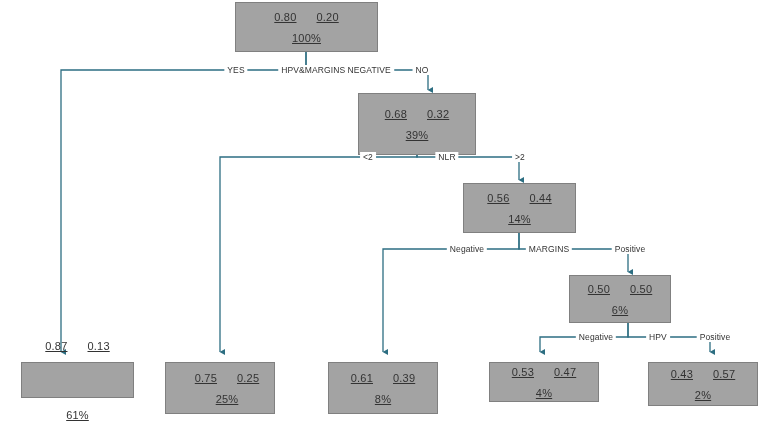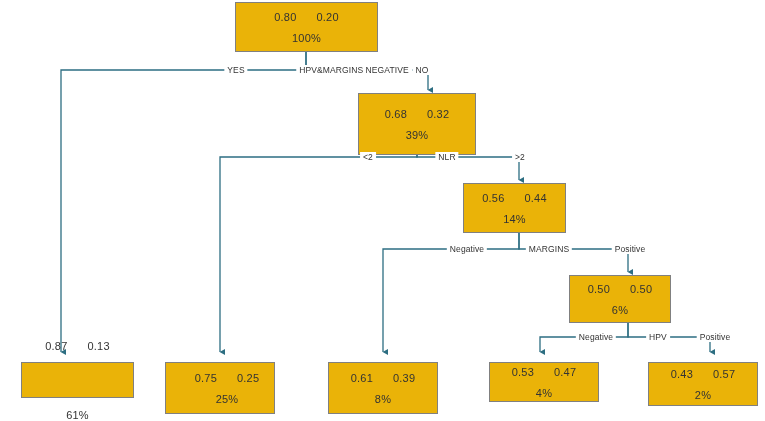--- a/index.html
+++ b/index.html
@@ -21,28 +21,29 @@
     position: absolute;
     left: 0;
     top: 0;
     width: 765px;
     height: 421px;
   }
   .node {
     position: absolute;
     box-sizing: border-box;
     border: 1px solid #808080;
-    background: #eab308;
+    background: #a3a3a3;
     display: flex;
     flex-direction: column;
     align-items: center;
     justify-content: center;
     color: #333333;
     font-size: 11px;
     z-index: 3;
+    text-decoration: underline;
   }
   .node .probs {
     display: flex;
     gap: 20px;
     letter-spacing: 0.2px;
     margin-bottom: 9px;
   }
   .node .pct {
     letter-spacing: 0.2px;
   }
@@ -95,21 +96,21 @@
   </div>
 
   <div class="node" style="left:358px; top:93px; width:118px; height:62px;">
     <div class="probs">
       <span>0.68</span>
       <span>0.32</span>
     </div>
     <div class="pct">39%</div>
   </div>
 
-  <div class="node" style="left:463px; top:183px; width:103px; height:50px;">
+  <div class="node" style="left:463px; top:183px; width:113px; height:50px;">
     <div class="probs">
       <span>0.56</span>
       <span>0.44</span>
     </div>
     <div class="pct">14%</div>
   </div>
 
   <div class="node" style="left:569px; top:275px; width:102px; height:48px;">
     <div class="probs">
       <span>0.50</span>
@@ -152,21 +153,21 @@
 
   <div class="node" style="left:648px; top:362px; width:110px; height:44px;">
     <div class="probs">
       <span>0.43</span>
       <span>0.57</span>
     </div>
     <div class="pct">2%</div>
   </div>
 
   <span class="edge-label" style="left:206px; top:70px;">YES</span>
-  <span class="edge-label" style="left:324px; top:70px;">HPV&amp;MARGINS NEGATIVE</span>
+  <span class="edge-label" style="left:306px; top:70px;">HPV&amp;MARGINS NEGATIVE</span>
   <span class="edge-label" style="left:392px; top:70px;">NO</span>
 
   <span class="edge-label" style="left:338px; top:157px;">&lt;2</span>
   <span class="edge-label" style="left:417px; top:157px;">NLR</span>
   <span class="edge-label" style="left:490px; top:157px;">&gt;2</span>
 
   <span class="edge-label" style="left:437px; top:249px;">Negative</span>
   <span class="edge-label" style="left:519px; top:249px;">MARGINS</span>
   <span class="edge-label" style="left:600px; top:249px;">Positive</span>
 

